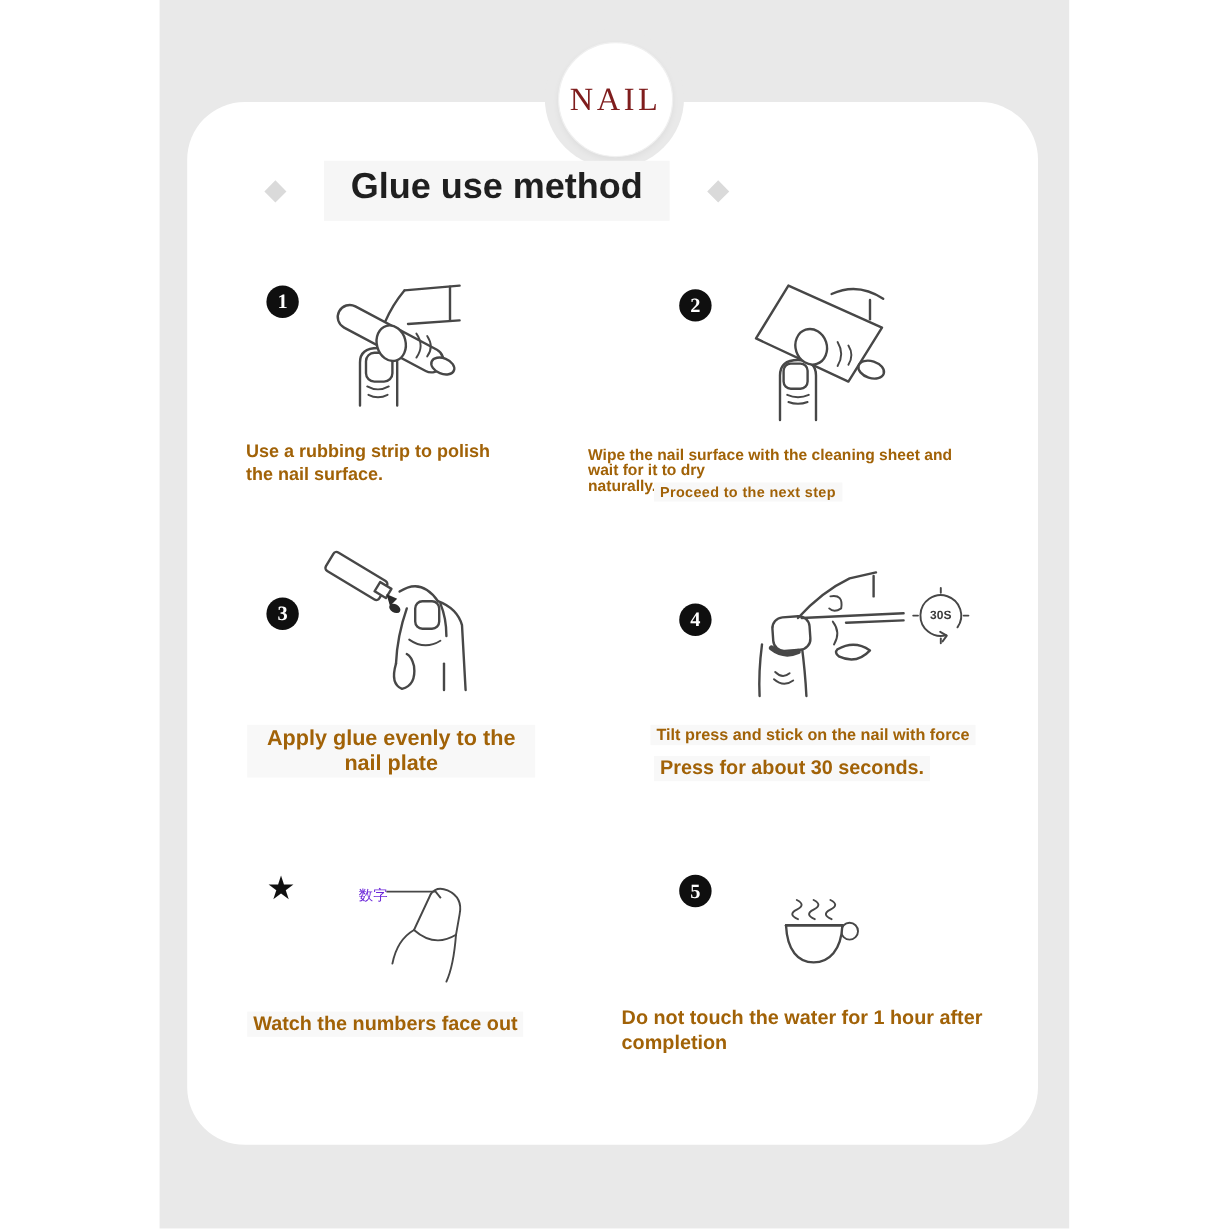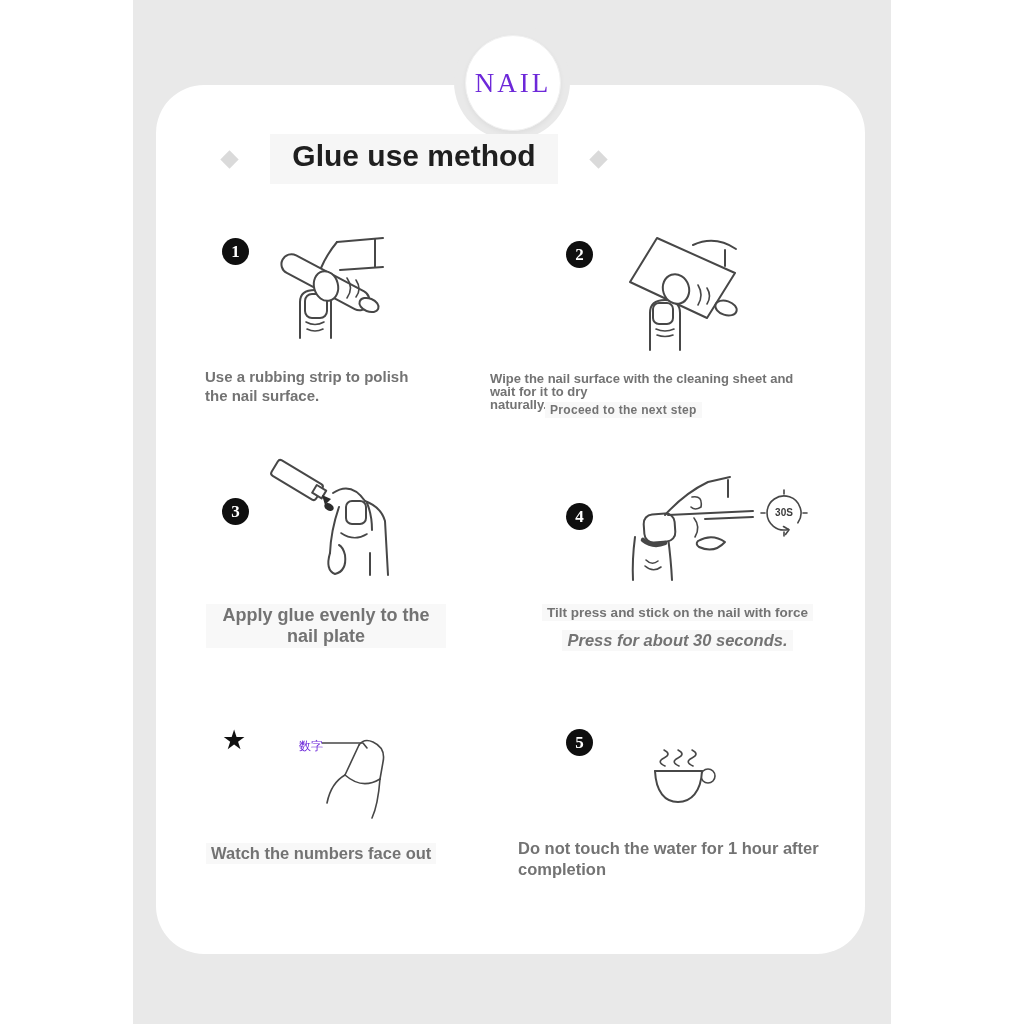--- a/index.html
+++ b/index.html
@@ -4,28 +4,28 @@
 <style>
   html,body{margin:0;padding:0;background:#fff;}
   .stage{position:relative;width:1024px;height:1024px;background:#fff;overflow:hidden;
          font-family:"Liberation Sans",sans-serif;color:#3b3b3b;}
   .panel{position:absolute;left:133px;top:0;width:758px;height:1024px;background:#e9e9e9;}
   .card{position:absolute;left:156px;top:85px;width:709px;height:869px;background:#fff;border-radius:48px;}
   .scoop{position:absolute;left:454px;top:24px;width:116px;height:116px;border-radius:50%;background:#e9e9e9;}
   .brand{position:absolute;left:465px;top:35px;width:94px;height:94px;border-radius:50%;background:#fff;
          border:1px solid #f0f0f0;box-shadow:0 2px 5px rgba(0,0,0,.05);
          display:flex;align-items:center;justify-content:center;
-         font-family:"Liberation Serif",serif;font-size:27px;letter-spacing:3px;color:#6d28d9;}
+         font-family:"Liberation Serif",serif;font-size:27px;letter-spacing:3px;color:#7f1d1d;}
   .title-row{position:absolute;left:0;top:134px;width:828px;display:flex;align-items:center;justify-content:center;gap:34px;}
   .diamond{width:13px;height:13px;background:#dadada;transform:rotate(45deg);}
   .title{font-size:30px;font-weight:bold;color:#1f1f1f;background:#f6f6f6;padding:5px 22px 11px 22px;}
   .badge{position:absolute;width:27px;height:27px;border-radius:50%;background:#0f0f0f;color:#fff;
          display:flex;align-items:center;justify-content:center;
          font-family:"Liberation Serif",serif;font-weight:bold;font-size:17px;}
-  .cap{position:absolute;font-weight:bold;color:#737373;}
+  .cap{position:absolute;font-weight:bold;color:#a16207;}
   .pre{white-space:pre-line;}
   .hl{background:#f8f8f8;padding:1px 5px;display:inline-block;}
   .art{position:absolute;}
   .art path,.art rect,.art line,.art ellipse,.art circle,.art polygon,.art polyline{
       stroke:#474747;stroke-width:2;fill:none;stroke-linecap:round;stroke-linejoin:round;}
   .art .fw{fill:#fff;}
   .art .fd{fill:#2b2b2b;stroke:none;}
   .art .thin{stroke-width:1.6;}
   .art .thick{stroke-width:4.5;}
   .star{position:absolute;font-size:27px;color:#101010;line-height:27px;}
@@ -130,21 +130,21 @@
   <svg class="art" style="left:757px;top:486px;" width="54" height="54" viewBox="0 0 54 54">
     <path class="thin" d="M40.9,36.8 A17,17 0 1 0 31.4,43.4"></path>
     <polyline class="thin" points="26.5,40.5 32,43.7 28.5,48.5"></polyline>
     <line class="thin" x1="27" y1="4" x2="27" y2="8"></line>
     <line class="thin" x1="27" y1="46" x2="27" y2="50"></line>
     <line class="thin" x1="4" y1="27" x2="8" y2="27"></line>
     <line class="thin" x1="46" y1="27" x2="50" y2="27"></line>
     <text class="clock-text" x="27" y="30" text-anchor="middle">30S</text>
   </svg>
   <div class="cap" style="left:535px;top:604px;width:285px;text-align:center;font-size:13.5px;"><span class="hl">Tilt press and stick on the nail with force</span></div>
-  <div class="cap" style="left:545px;top:630px;width:265px;text-align:center;font-size:16.5px;font-style:italic;"><span class="hl">Press for about 30 seconds.</span></div>
+  <div class="cap" style="left:545px;top:630px;width:265px;font-size:16.5px;"><span class="hl">Press for about 30 seconds.</span></div>
 
   <div class="star" style="left:222px;top:727px;">★</div>
   <div class="anno" style="left:299px;top:738px;">数字</div>
   <svg class="art" style="left:322px;top:735px;" width="95" height="95" viewBox="0 0 95 95">
     <path class="thin" d="M0,8 L41,8 L45,13"></path>
     <path class="thin" d="M23,40 L37,10"></path>
     <path class="thin" d="M37,10 Q42,3 51,7 Q64,13 61,27 L58,44"></path>
     <path class="thin" d="M23,40 Q40,55 58,44"></path>
     <path class="thin" d="M5,68 Q9,48 23,40"></path>
     <path class="thin" d="M58,44 Q56,70 50,83"></path>

